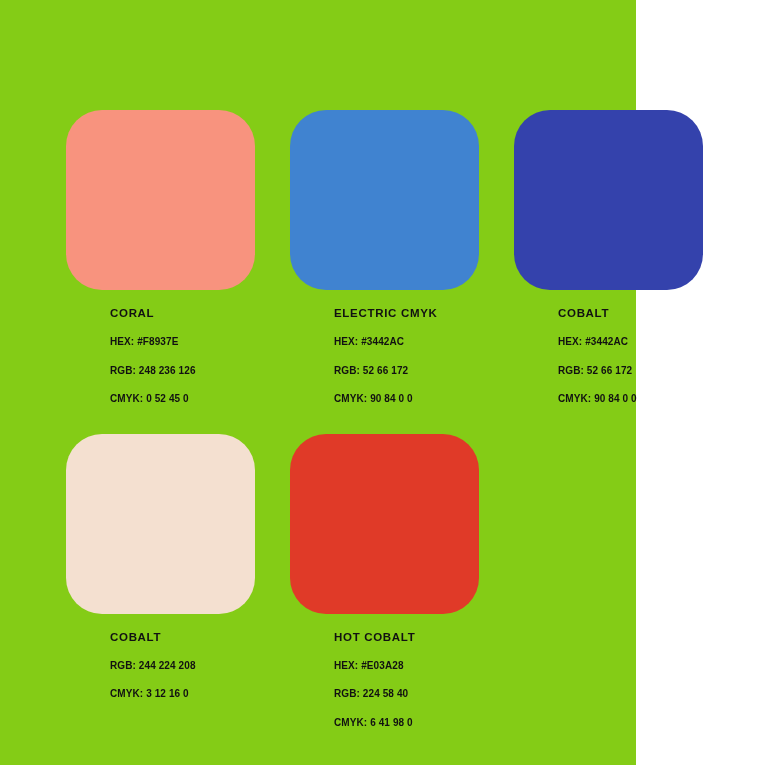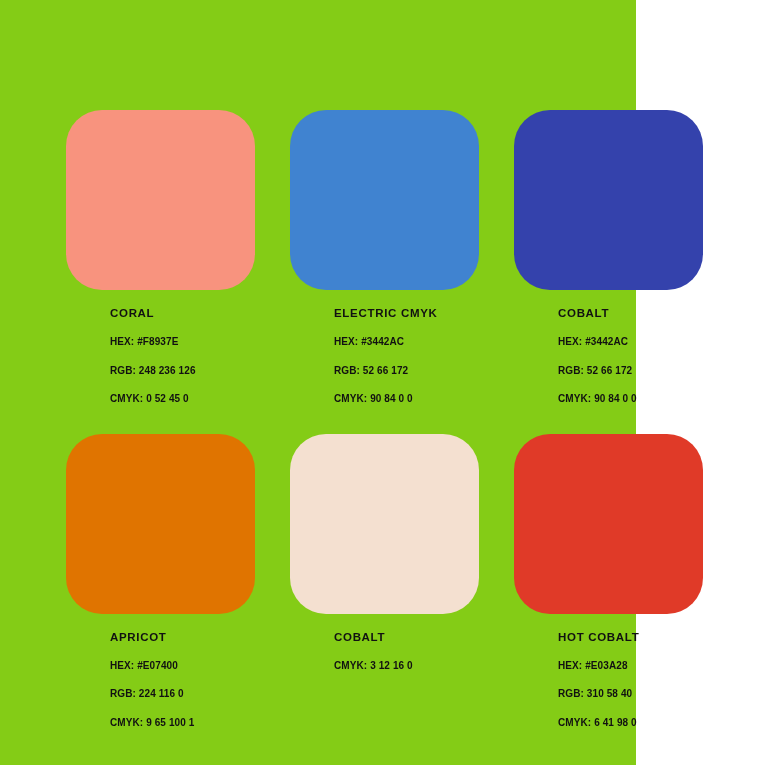--- a/index.html
+++ b/index.html
@@ -92,42 +92,34 @@
     <div class="swatch-cell">
       <div class="swatch-chip" style="background: rgb(52, 66, 172);"></div>
       <div class="swatch-info">
         <div class="swatch-name">COBALT</div>
         <div class="swatch-line">HEX: #3442AC</div>
         <div class="swatch-line">RGB: 52 66 172</div>
         <div class="swatch-line">CMYK: 90 84 0 0</div>
       </div>
     </div>
 
-    <div class="swatch-cell">
-      <div class="swatch-chip" style="background: rgb(224, 116, 0);"></div>
-      <div class="swatch-info">
-        <div class="swatch-name">APRICOT</div>
-        <div class="swatch-line">HEX: #E07400</div>
-        <div class="swatch-line">RGB: 224 116 0</div>
-        <div class="swatch-line">CMYK: 9 65 100 1</div>
-      </div>
-    </div>
 
     <div class="swatch-cell">
       <div class="swatch-chip" style="background: rgb(244, 224, 208);"></div>
       <div class="swatch-info">
         <div class="swatch-name">COBALT</div>
+        <div class="swatch-line">RGB: 244 224 208</div>
         <div class="swatch-line">CMYK: 3 12 16 0</div>
       </div>
     </div>
 
     <div class="swatch-cell">
       <div class="swatch-chip" style="background: rgb(224, 58, 40);"></div>
       <div class="swatch-info">
         <div class="swatch-name">HOT COBALT</div>
         <div class="swatch-line">HEX: #E03A28</div>
-        <div class="swatch-line">RGB: 310 58 40</div>
+        <div class="swatch-line">RGB: 224 58 40</div>
         <div class="swatch-line">CMYK: 6 41 98 0</div>
       </div>
     </div>
 
   </div>
 </div>
 
 </body></html>

